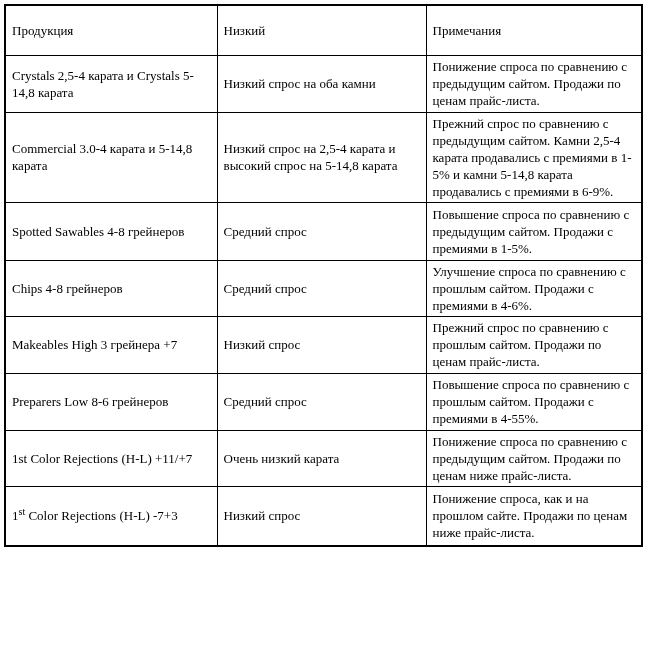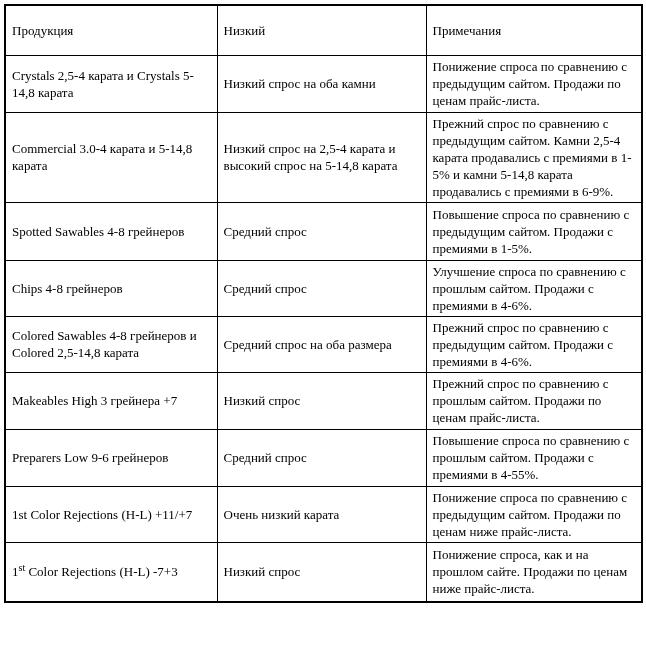--- a/index.html
+++ b/index.html
@@ -85,32 +85,27 @@
       <tr class="r3">
         <td>Spotted Sawables 4-8 грейнеров</td>
         <td>Средний спрос</td>
         <td>Повышение спроса по сравнению с предыдущим сайтом. Продажи с премиями в 1-5%.</td>
       </tr>
       <tr class="r4">
         <td>Chips 4-8 грейнеров</td>
         <td>Средний спрос</td>
         <td>Улучшение спроса по сравнению с прошлым сайтом. Продажи с премиями в 4-6%.</td>
       </tr>
-      <tr class="r5">
-        <td>Colored Sawables 4-8 грейнеров и Colored 2,5-14,8 карата</td>
-        <td>Средний спрос на оба размера</td>
-        <td>Прежний спрос по сравнению с предыдущим сайтом. Продажи с премиями в 4-6%.</td>
-      </tr>
       <tr class="r6">
         <td>Makeables High 3 грейнера +7</td>
         <td>Низкий спрос</td>
         <td>Прежний спрос по сравнению с прошлым сайтом. Продажи по ценам прайс-листа.</td>
       </tr>
       <tr class="r7">
-        <td>Preparers Low 9-6 грейнеров</td>
+        <td>Preparers Low 8-6 грейнеров</td>
         <td>Средний спрос</td>
         <td>Повышение спроса по сравнению с прошлым сайтом. Продажи с премиями в 4-55%.</td>
       </tr>
       <tr class="r8">
         <td>1st Color Rejections (H-L) +11/+7</td>
         <td>Очень низкий карата</td>
         <td>Понижение спроса по сравнению с предыдущим сайтом. Продажи по ценам ниже прайс-листа.</td>
       </tr>
       <tr class="r9">
         <td><span>1</span><sup class="ord">st</sup><span> Color Rejections (H-L) -7+3</span></td>

